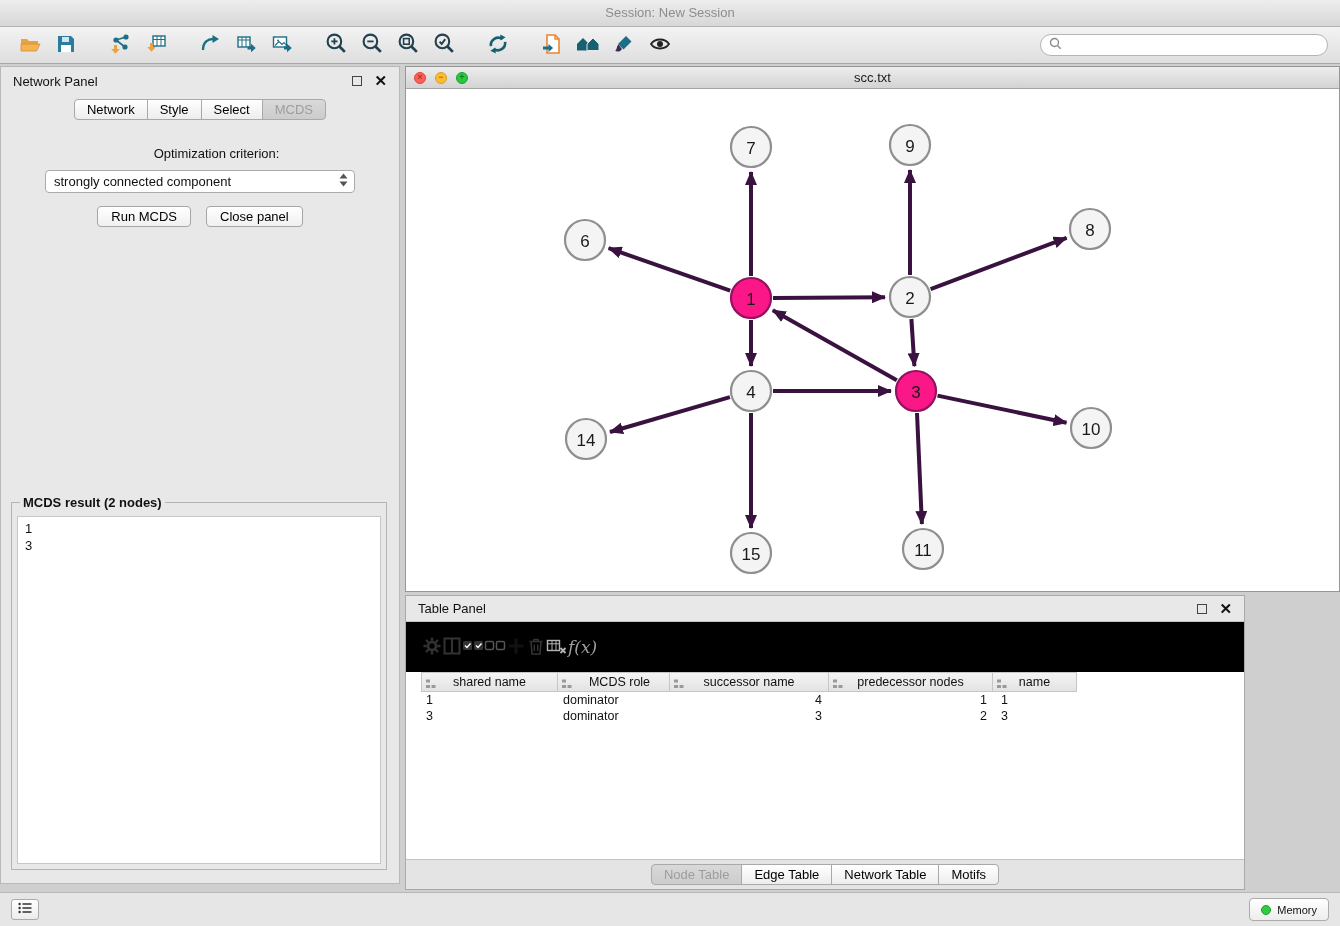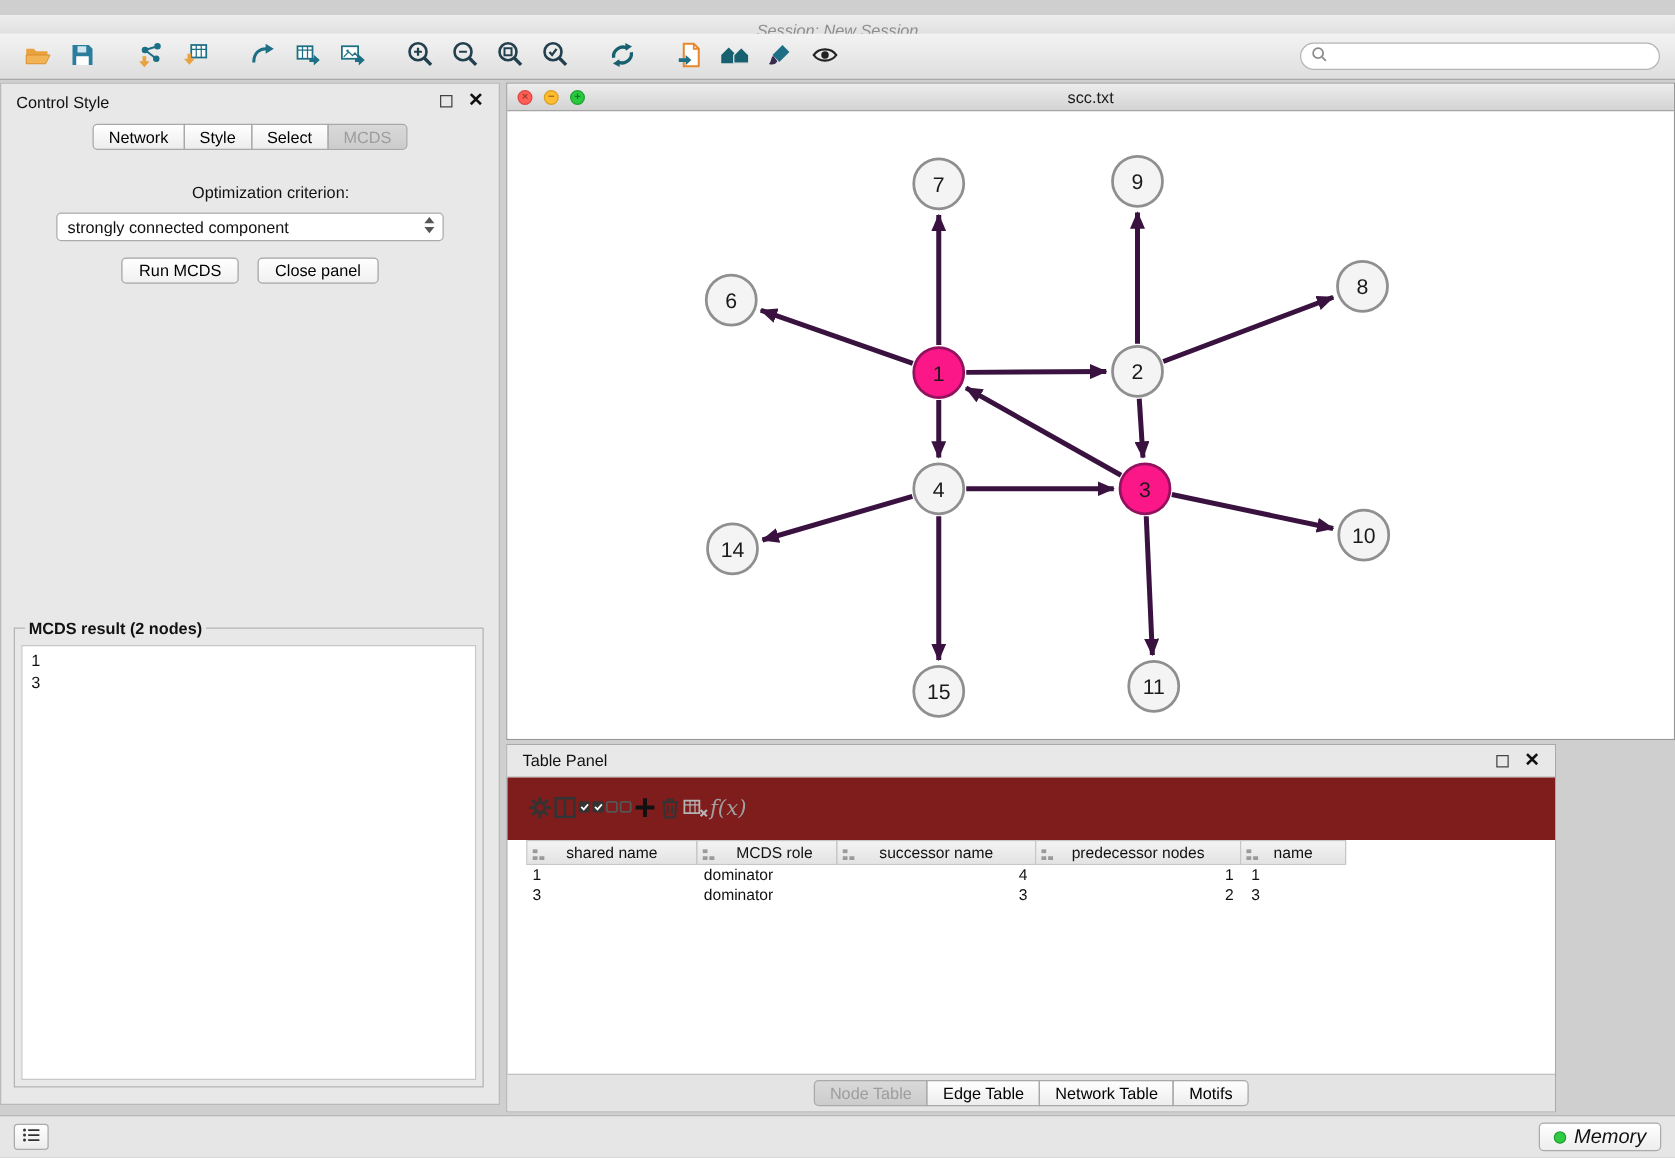--- a/index.html
+++ b/index.html
@@ -1,22 +1,22 @@
 <!DOCTYPE html>
 <html><head>
 <meta charset="utf-8">
 <style>
   * { margin:0; padding:0; box-sizing:border-box; }
   html,body { width:1340px; height:926px; overflow:hidden; }
   body { font-family:"Liberation Sans", sans-serif; background:#cfcfcf; position:relative; font-size:13px; color:#111; }
 
   
-  .titlebar { position:absolute; top:12px; left:0; right:0; height:27px;
+  .titlebar { position:absolute; top:0; left:0; right:0; height:27px;
     background:linear-gradient(#ededed,#d7d7d7); border-bottom:1px solid #b3b3b3;
-    text-align:center; line-height:26px; font-size:13px; color:#8d8d8d;font-style:italic; }
+    text-align:center; line-height:26px; font-size:13px; color:#8d8d8d; }
 
   
   .toolbar { position:absolute; top:27px; left:0; right:0; height:37px;
     background:linear-gradient(#f3f3f3,#dedede); border-bottom:1px solid #a9a9a9;
     display:flex; align-items:center; padding:0 12px; }
   .tb-btn { width:36px; height:30px; display:flex; align-items:center; justify-content:center; flex:0 0 auto; }
   .tb-gap { width:18px; flex:0 0 auto; }
   .search-box { margin-left:auto; width:288px; height:22px; background:#fff;
     border:1px solid #b5b5b5; border-radius:12px; display:flex; align-items:center; padding:0 8px; gap:5px; }
   .search-box input { border:none; outline:none; flex:1; font-size:12px; background:transparent; font-family:"Liberation Sans",sans-serif; }
@@ -61,21 +61,21 @@
   .light.green { background:#28c840; border:1px solid #1da32f; color:rgba(0,70,0,0.55); }
   .net-title { position:absolute; left:0; right:0; text-align:center; font-size:13px; color:#1a1a1a; }
   svg.graph { display:block; width:933px; height:502px; background:#fff; }
   svg.graph text { font-family:"Liberation Sans",sans-serif; }
 
   
   .table-panel { position:absolute; left:405px; top:595px; width:840px; height:295px;
     background:#fff; border:1px solid #a9a9a9; }
   .tp-header { height:26px; background:#e8e8e8; display:flex; align-items:center;
     padding:0 12px; font-size:13px; border-bottom:1px solid #c3c3c3; }
-  .tp-toolbar { height:50px; display:flex; align-items:center; padding:0 16px; background:#7f1d1d;text-align:center; }
+  .tp-toolbar { height:50px; display:flex; align-items:center; padding:0 16px; background:#000000;text-align:center; }
   .tt-btn { display:flex; align-items:center; justify-content:center; }
   .fx-label { font-family:"DejaVu Serif","Liberation Serif",serif; font-style:italic;
     font-size:17px; color:#a0a0a0; }
   .col-header-row { position:absolute; left:15px; top:76px; height:20px; display:flex; }
   .th { height:20px; background:linear-gradient(#f4f4f4,#e3e3e3); border:1px solid #c6c6c6;
     margin-left:-1px; position:relative; display:flex; align-items:center; justify-content:center;
     font-size:12.5px; }
   .th:first-child { margin-left:0; }
   .th .th-icon { position:absolute; left:4px; top:5px; }
   .t-rows { position:absolute; left:13px; top:96px; }
@@ -84,21 +84,21 @@
   .tp-tabstrip { position:absolute; left:0; right:0; bottom:0; height:30px; background:#e4e4e4;
     border-top:1px solid #c3c3c3; display:flex; align-items:center; justify-content:center; }
 
   
   .statusbar { position:absolute; left:0; right:0; top:892px; height:34px; background:#e6e6e6;
     border-top:1px solid #b7b7b7; display:flex; align-items:center; padding:0 11px; }
   .list-btn { width:28px; height:21px; border:1px solid #ababab; border-radius:3px;
     background:linear-gradient(#fff,#ececec); display:flex; align-items:center; justify-content:center; }
   .memory-btn { margin-left:auto; height:23px; border:1px solid #ababab; border-radius:4px;
     background:linear-gradient(#ffffff,#ededed); display:flex; align-items:center; gap:6px;
-    padding:0 11px; font-size:16px;font-style:italic; }
+    padding:0 11px; font-size:11px; }
   .memory-dot { width:10px; height:10px; border-radius:50%; background:#2fcc43; border:1px solid #1c9e2e; }
 </style>
 </head>
 <body>
 
 <div class="titlebar">
   <span>Session: New Session</span>
 </div>
 
 <div class="toolbar">
@@ -222,21 +222,21 @@
     <span><svg width="13" height="13" viewBox="0 0 13 13">
           <circle cx="5.5" cy="5.5" r="4" fill="none" stroke="#8b8b8b" stroke-width="1.4"></circle>
           <path d="M8.7 8.7 l3 3" stroke="#8b8b8b" stroke-width="1.4"></path>
         </svg></span>
     <input placeholder="" style="">
   </div>
 </div>
 
 <div class="control-panel">
   <div class="panel-header">
-    <span>Control Style</span>
+    <span>Network Panel</span>
     <span class="spacer"></span>
     <span class="float-icon"></span>
     <span class="close-x">✕</span>
   </div>
   <div class="cp-tabs">
       <div class="tab">Network</div>
       <div class="tab">Style</div>
       <div class="tab">Select</div>
       <div class="tab active">MCDS</div>
     </div>

